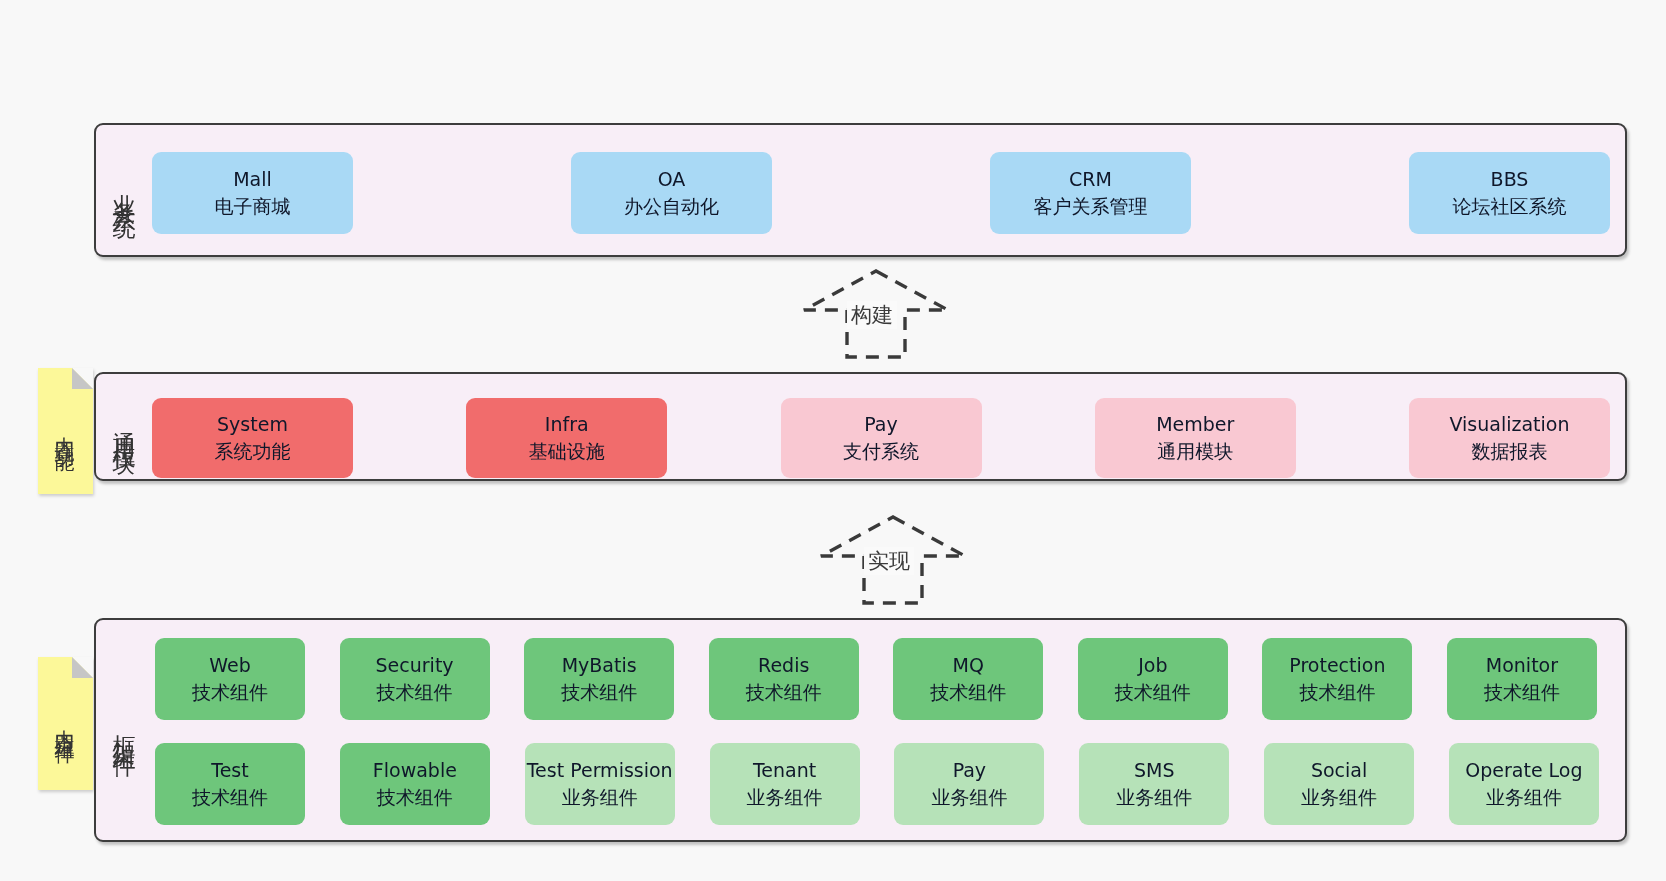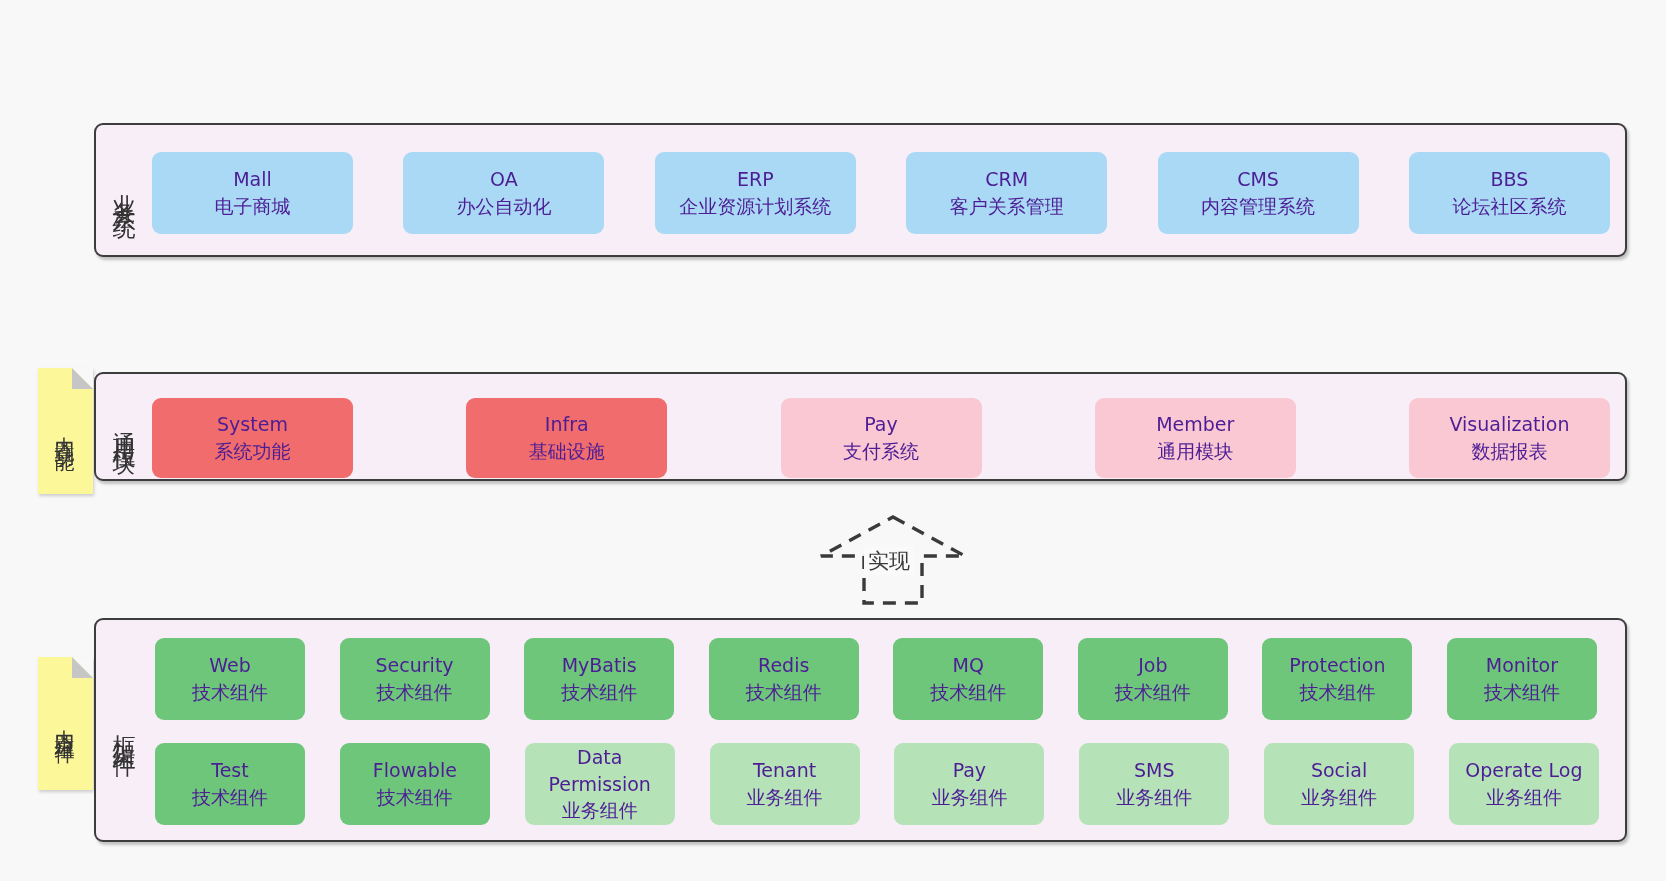--- a/index.html
+++ b/index.html
@@ -21,22 +21,22 @@
           font-size:23px;letter-spacing:7px;color:#333;}
 
   
   .brow{position:absolute;display:flex;justify-content:space-between;}
   .row-business{top:27px;left:56px;right:15px;height:82px;}
   .row-modules{top:24px;left:56px;right:15px;height:80px;}
   .row-comp1{top:18px;left:59px;right:28px;height:82px;}
   .row-comp2{top:123px;left:59px;right:26px;height:82px;}
 
   .box{border-radius:9px;display:flex;flex-direction:column;align-items:center;
-       justify-content:center;text-align:center;font-size:19px;line-height:1.42;
-       color:#4c1d95;}
+       justify-content:center;text-align:left;font-size:19px;line-height:1.42;
+       color:#0f172a;}
   .w-big{width:201px;height:100%;}
   .w-small{width:150px;height:100%;}
   .c-blue{background:#a9d9f5;}
   .c-red{background:#f16c6c;}
   .c-pink{background:#f9c8d2;}
   .c-green{background:#6ec67b;}
   .c-lgreen{background:#b6e2b8;}
 
   
   .note{position:absolute;left:38px;width:55px;background:#fcf899;
@@ -85,38 +85,36 @@
     <div class="brow row-business">
       <div class="box w-big c-blue">
         <div>Mall</div>
         <div>电子商城</div>
       </div>
       <div class="box w-big c-blue">
         <div>OA</div>
         <div>办公自动化</div>
       </div>
       <div class="box w-big c-blue">
-        <div>ERP</div>
-        <div>企业资源计划系统</div>
-      </div>
-      <div class="box w-big c-blue">
         <div>CRM</div>
         <div>客户关系管理</div>
       </div>
       <div class="box w-big c-blue">
-        <div>CMS</div>
-        <div>内容管理系统</div>
-      </div>
-      <div class="box w-big c-blue">
         <div>BBS</div>
         <div>论坛社区系统</div>
       </div>
     </div>
   </section>
 
+  <div class="arrow arrow-build">
+    <svg viewBox="0 0 150 92">
+      <path d="M75,3 L147,42 L104,42 L104,89 L46,89 L46,42 L3,42 Z" fill="none" stroke="#3a3a3a" stroke-width="3.4" stroke-dasharray="13 9"></path>
+    </svg>
+    <div class="arrow-label">构建</div>
+  </div>
 
   <section class="band band-modules">
     <div class="vlabel">通用模块</div>
     <div class="brow row-modules">
       <div class="box w-big c-red">
         <div>System</div>
         <div>系统功能</div>
       </div>
       <div class="box w-big c-red">
         <div>Infra</div>
@@ -183,21 +181,21 @@
     <div class="brow row-comp2">
       <div class="box w-small c-green">
         <div>Test</div>
         <div>技术组件</div>
       </div>
       <div class="box w-small c-green">
         <div>Flowable</div>
         <div>技术组件</div>
       </div>
       <div class="box w-small c-lgreen">
-        <div>Data Permission</div>
+        <div>Test Permission</div>
         <div>业务组件</div>
       </div>
       <div class="box w-small c-lgreen">
         <div>Tenant</div>
         <div>业务组件</div>
       </div>
       <div class="box w-small c-lgreen">
         <div>Pay</div>
         <div>业务组件</div>
       </div>

